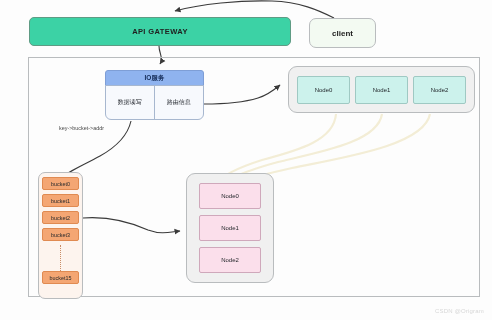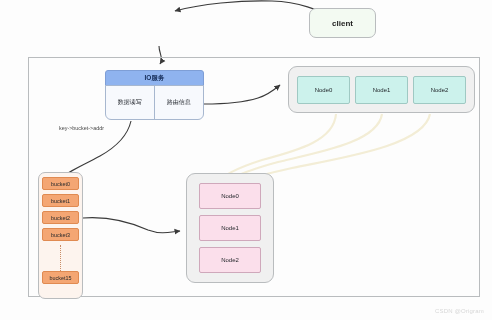--- a/index.html
+++ b/index.html
@@ -39,21 +39,21 @@
     border: 1px solid #5f9b84;
     border-radius: 5px;
     font-size: 7.5px;
     font-weight: bold;
     color: #202020;
     letter-spacing: 0.4px;
   }
 
   
   #client-box {
-    left: 309px; top: 8px;
+    left: 309px; top: 18px;
     width: 67px; height: 30px;
     background: #f3faf2;
     border: 1px solid #b9bcbe;
     border-radius: 7px;
     font-size: 8px;
     font-weight: bold;
     color: #1d1d1d;
   }
 
   
@@ -241,20 +241,21 @@
 
     <path d="M 204 104 C 225 104, 245 102, 258 98 C 268 95, 274 90, 280 85" stroke="#3a3a3a" stroke-width="1.1" fill="none" marker-end="url(#arrowhead)"></path>
 
     <path d="M 131 121 C 128 134, 118 146, 100 156 C 82 166, 66 172, 60 180" stroke="#3a3a3a" stroke-width="1.1" fill="none" marker-end="url(#arrowhead)"></path>
 
     <path d="M 83 218 C 110 216, 130 222, 148 230 C 162 235, 170 232, 180 231" stroke="#3a3a3a" stroke-width="1.1" fill="none" marker-end="url(#arrowhead)"></path>
   </svg>
 
   <div id="outer-container"></div>
 
+  <div class="box" id="api-gateway">API GATEWAY</div>
 
   <div class="box" id="client-box">client</div>
 
   <div id="io-service-block">
     <div id="io-service-header">IO服务</div>
     <div id="io-service-cells">
       <div class="io-cell left-cell">数据读写</div>
       <div class="io-cell">路由信息</div>
     </div>
   </div>

